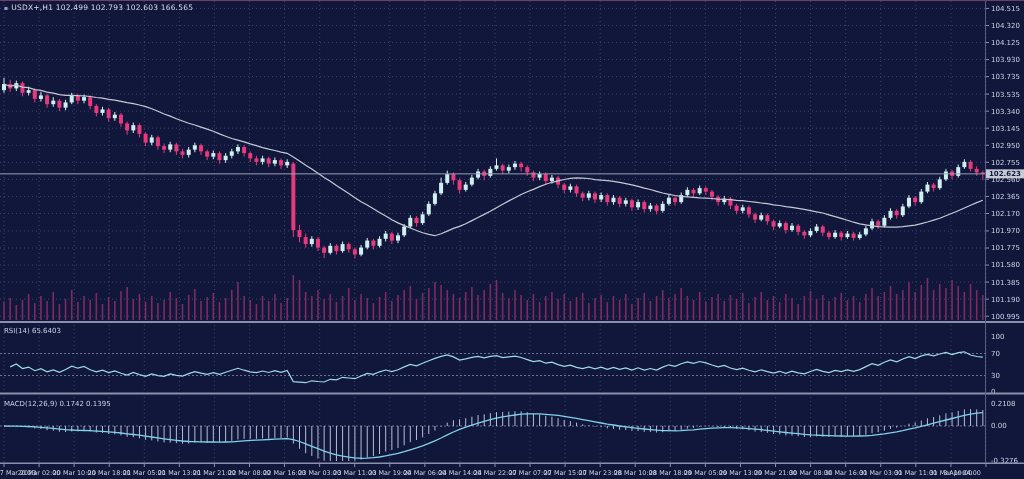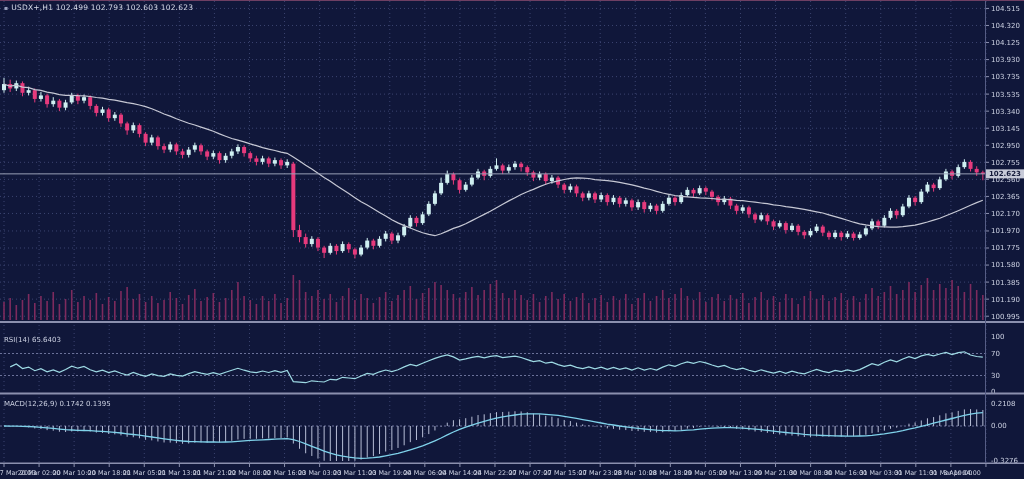--- a/index.html
+++ b/index.html
@@ -10,21 +10,21 @@
   }
   svg{position:absolute;left:0;top:0;}
   .ohlc-title{
     position:absolute;left:4px;top:2px;font-size:7.5px;color:#d6dae8;
     letter-spacing:.2px;white-space:nowrap;z-index:5;
   }
   .ohlc-title .marker{color:#9aa0bc;margin-right:3px;font-size:6px;}
   .ind-label{
     position:absolute;left:4px;font-size:7px;color:#ccd1e2;z-index:5;white-space:nowrap;
   }
-  .rsi-pos{top:335px;}
+  .rsi-pos{top:326px;}
   .macd-pos{top:399px;}
 </style>
 </head>
 <body>
 
 <div class="chart-window">
   <svg id="plot" width="1024" height="479">
       <line x1="4" y1="0" x2="4" y2="462" stroke="#3b4470" stroke-width="1" stroke-dasharray="1 3"></line>
       <line x1="4" y1="463" x2="4" y2="466" stroke="#8b90ae" stroke-width="1"></line>
       <text x="16" y="473.5" text-anchor="middle" font-size="6.4" fill="#ccd1e2" font-family="DejaVu Sans, sans-serif">17 Mar 2023</text>
@@ -825,18 +825,18 @@
       <line x1="976.6875" y1="425" x2="976.6875" y2="408.42851196276536" stroke="#b7bed6" stroke-width="1"></line>
       <line x1="982.84375" y1="425" x2="982.84375" y2="408.992198487683" stroke="#b7bed6" stroke-width="1"></line>
       <polyline points="4.0,425.0 10.2,425.1 16.3,425.1 22.5,425.3 28.6,425.5 34.8,425.9 40.9,426.3 47.1,426.9 53.3,427.4 59.4,428.1 65.6,428.7 71.7,429.0 77.9,429.3 84.0,429.5 90.2,429.7 96.3,430.1 102.5,430.4 108.7,430.9 114.8,431.4 121.0,432.0 127.1,432.8 133.3,433.5 139.4,434.2 145.6,435.1 151.8,436.0 157.9,436.9 164.1,437.8 170.2,438.6 176.4,439.3 182.5,440.0 188.7,440.5 194.8,440.7 201.0,440.9 207.2,441.0 213.3,441.0 219.5,441.1 225.6,441.0 231.8,440.8 237.9,440.3 244.1,439.8 250.3,439.4 256.4,439.1 262.6,438.8 268.7,438.5 274.9,438.2 281.0,437.9 287.2,437.7 293.3,438.6 299.5,440.5 305.7,442.8 311.8,445.3 318.0,447.7 324.1,450.1 330.3,452.2 336.4,453.9 342.6,455.2 348.8,456.2 354.9,456.9 361.1,457.3 367.2,457.1 373.4,456.7 379.5,456.0 385.7,454.9 391.8,453.7 398.0,452.4 404.2,450.7 410.3,448.8 416.5,446.9 422.6,444.8 428.8,442.4 434.9,439.8 441.1,437.0 447.3,433.9 453.4,431.0 459.6,428.4 465.7,426.2 471.9,424.1 478.0,422.1 484.2,420.3 490.3,418.7 496.5,417.2 502.7,415.9 508.8,414.9 515.0,414.0 521.1,413.2 527.3,412.8 533.4,412.8 539.6,412.9 545.8,413.3 551.9,413.8 558.1,414.4 564.2,415.3 570.4,416.3 576.5,417.4 582.7,418.6 588.8,419.7 595.0,420.9 601.2,422.0 607.3,423.1 613.5,424.0 619.6,425.0 625.8,425.8 631.9,426.6 638.1,427.3 644.3,428.0 650.4,428.6 656.6,429.2 662.7,429.6 668.9,429.7 675.0,429.8 681.2,429.6 687.3,429.2 693.5,428.8 699.7,428.2 705.8,427.6 712.0,427.1 718.1,426.9 724.3,426.7 730.4,426.7 736.6,426.9 742.8,427.2 748.9,427.6 755.1,428.2 761.2,428.7 767.4,429.4 773.5,430.1 779.7,430.8 785.8,431.5 792.0,432.1 798.2,432.7 804.3,433.4 810.5,433.9 816.6,434.2 822.8,434.5 828.9,434.7 835.1,434.9 841.3,435.0 847.4,435.1 853.6,435.1 859.7,435.0 865.9,434.8 872.0,434.3 878.2,433.6 884.3,432.9 890.5,431.8 896.7,430.8 902.8,429.6 909.0,428.2 915.1,426.9 921.3,425.4 927.4,423.8 933.6,422.2 939.8,420.6 945.9,419.0 952.1,417.5 958.2,415.9 964.4,414.4 970.5,413.2 976.7,412.2 982.8,411.6" fill="none" stroke="#7fd2ea" stroke-width="1.3"></polyline>
       <rect x="0" y="320" width="1024" height="2" fill="#8b90ae"></rect>
       <rect x="0" y="391.5" width="1024" height="2" fill="#8b90ae"></rect>
       <rect x="0" y="461.5" width="1024" height="1.5" fill="#8b90ae"></rect>
       <line x1="985.5" y1="0" x2="985.5" y2="462" stroke="#565d85" stroke-width="1"></line>
     </svg>
 
   <div class="ohlc-title">
-    <span class="marker">▪</span><span>USDX+,H1 102.499 102.793 102.603 102.623</span>
+    <span class="marker">▪</span><span>USDX+,H1 102.499 102.793 102.603 166.565</span>
   </div>
 
   <div class="ind-label rsi-pos">RSI(14) 65.6403</div>
   <div class="ind-label macd-pos">MACD(12,26,9) 0.1742 0.1395</div>
 </div>
 
 </body></html>

